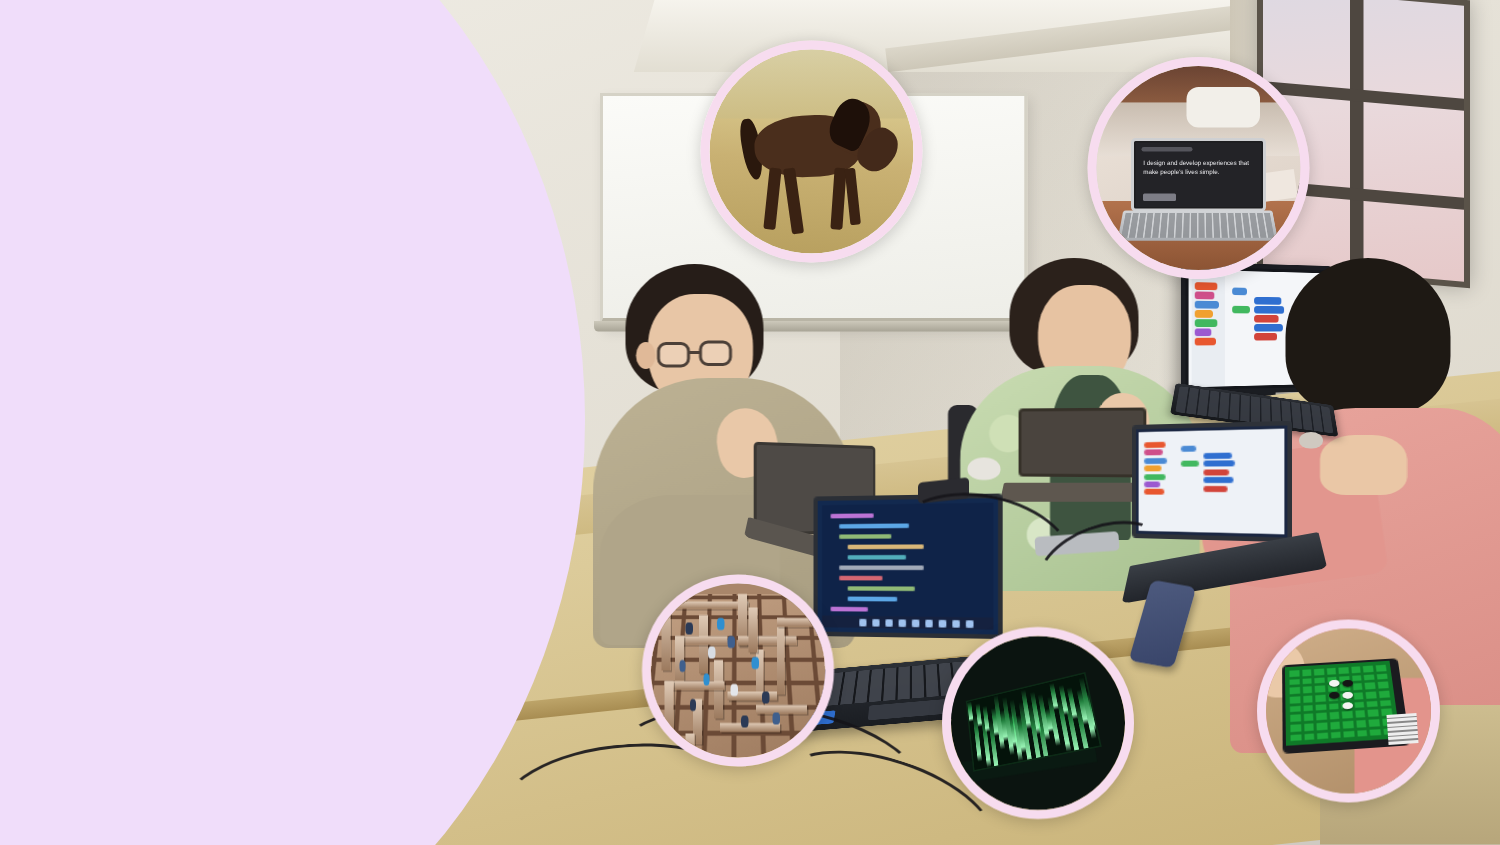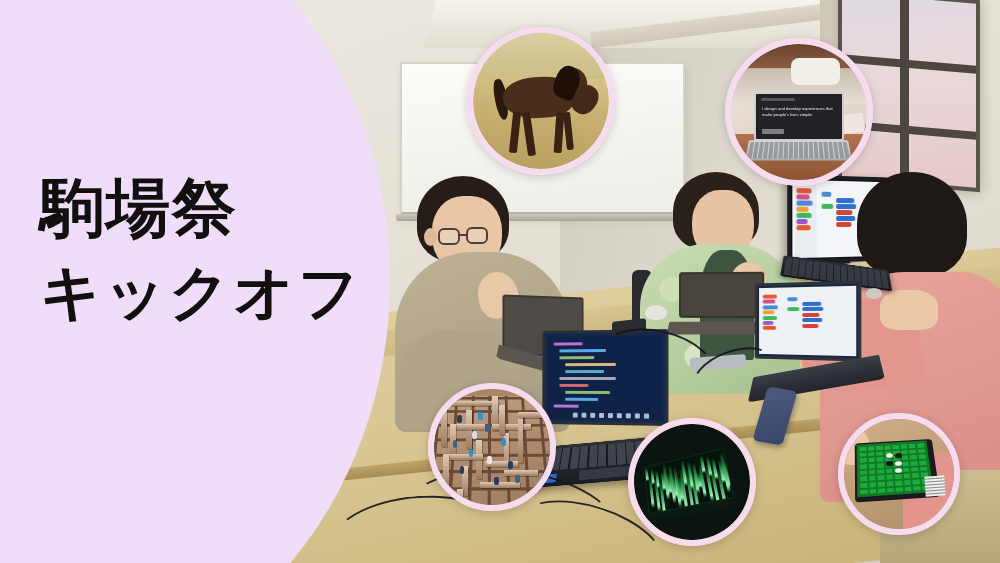--- a/index.html
+++ b/index.html
@@ -442,24 +442,20 @@
     <div class="phone"></div>
 
     <div class="cable" style="left:596px;top:330px;width:120px;height:70px;transform:rotate(12deg);"></div>
     <div class="cable" style="left:690px;top:350px;width:90px;height:54px;transform:rotate(-20deg);"></div>
     <div class="cable" style="left:400px;top:470px;width:220px;height:110px;transform:rotate(6deg);"></div>
     <div class="cable" style="left:330px;top:496px;width:180px;height:90px;transform:rotate(-4deg);"></div>
     <div class="cable" style="left:516px;top:506px;width:150px;height:70px;transform:rotate(18deg);"></div>
   </div>
 
   <div class="panel"></div>
-  <div class="title-wrap">
-    <div class="title-line">駒場祭</div>
-    <div class="title-line two">キックオフ</div>
-  </div>
 
   <div class="bubble b-horse">
     <div class="inner">
       <div class="horse-bg"></div>
       <div class="horse-sky"></div>
       <div class="horse-far"></div>
       <div class="horse-tail"></div>
       <div class="horse-body"></div>
       <div class="horse-neck"></div>
       <div class="horse-mane"></div>

